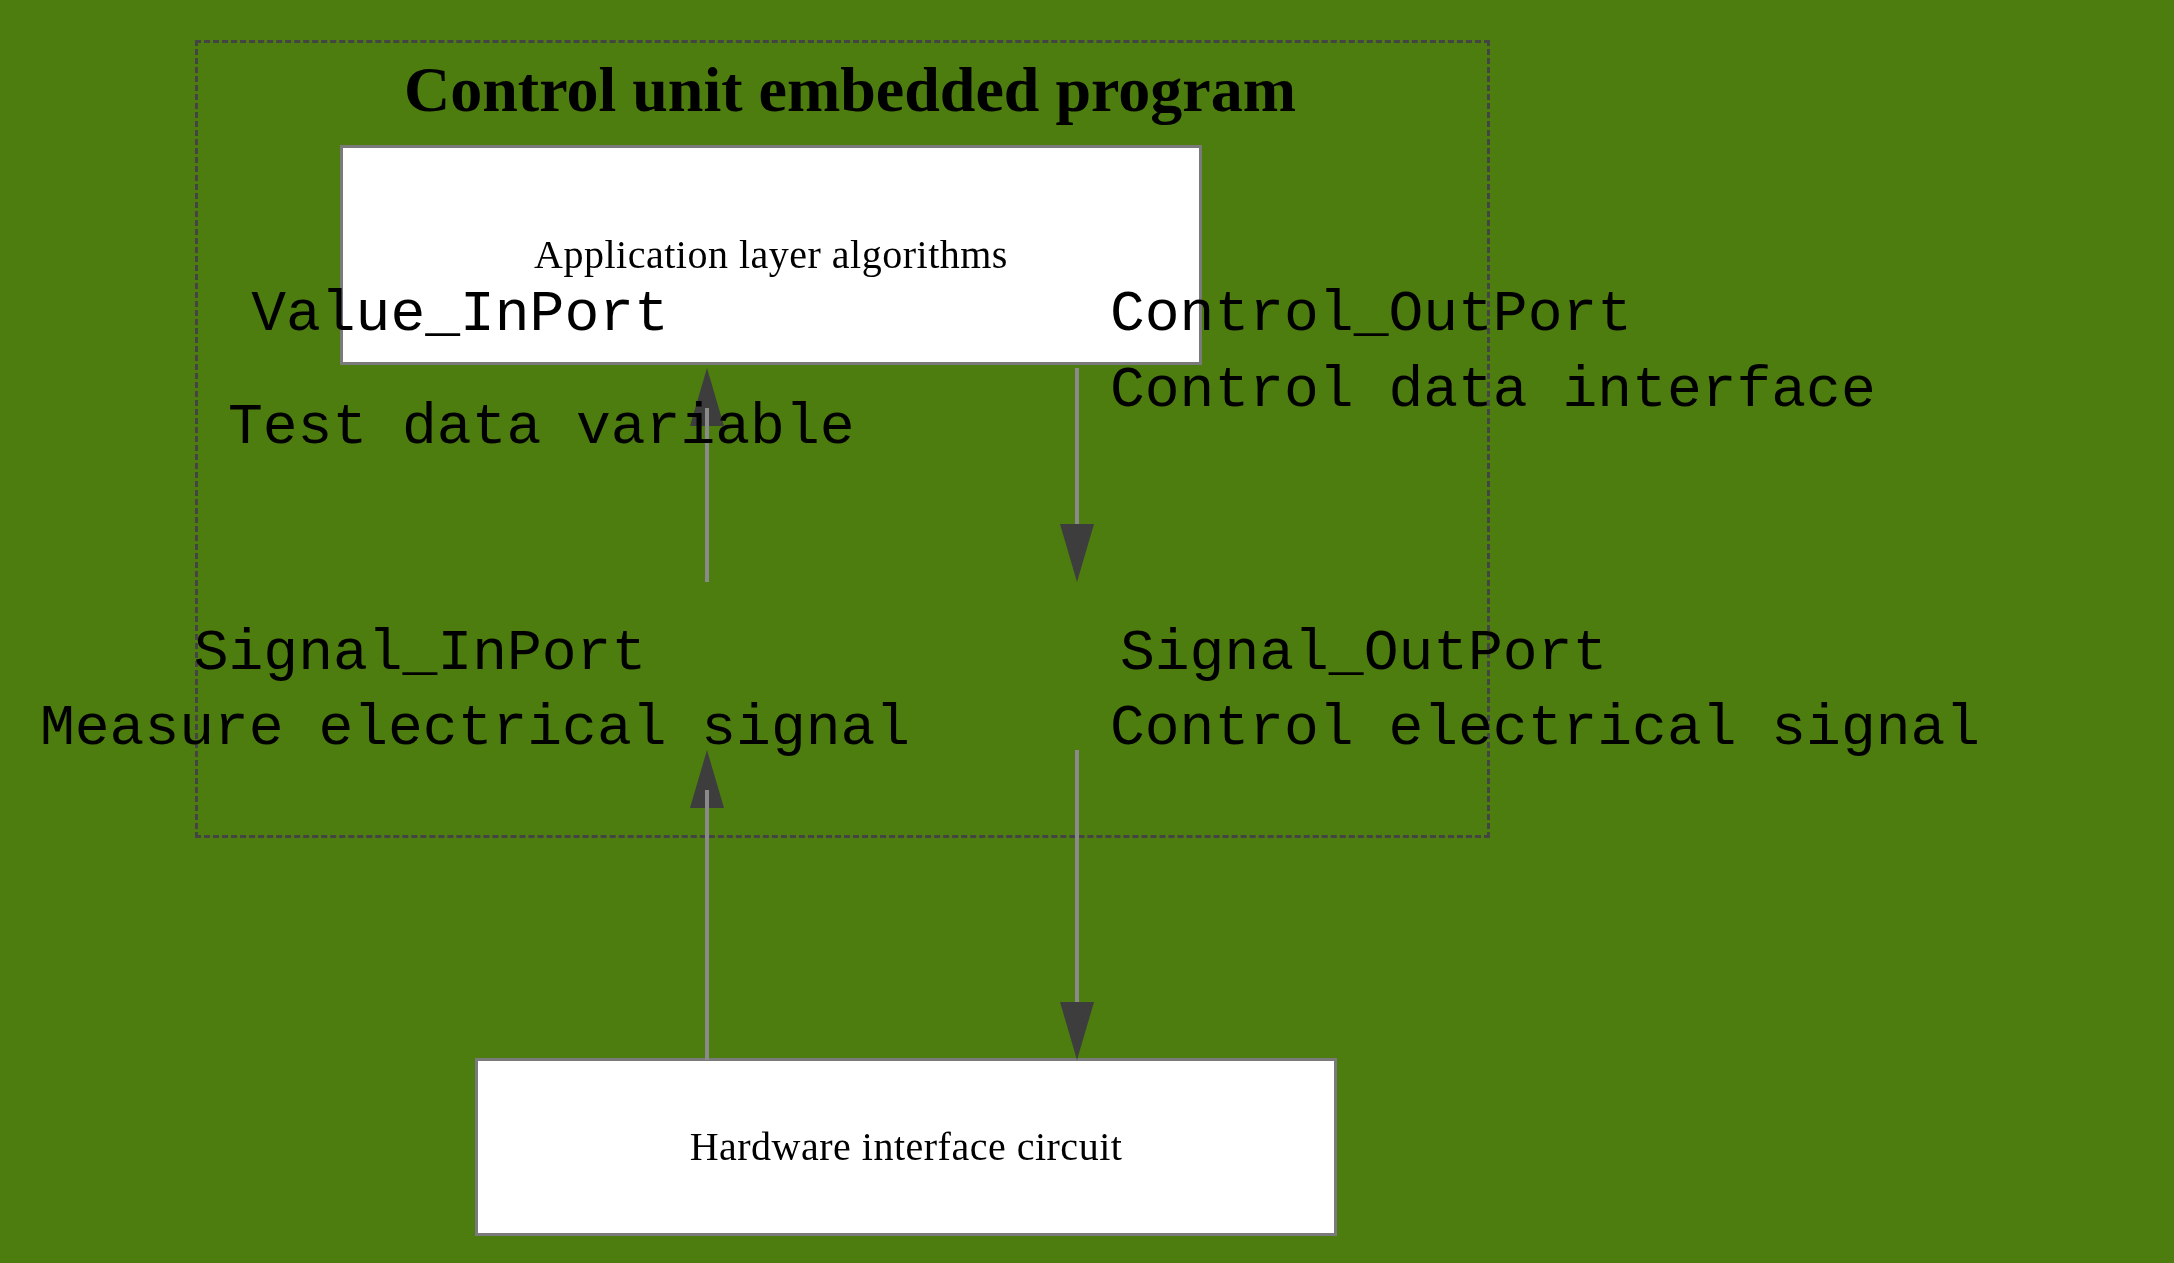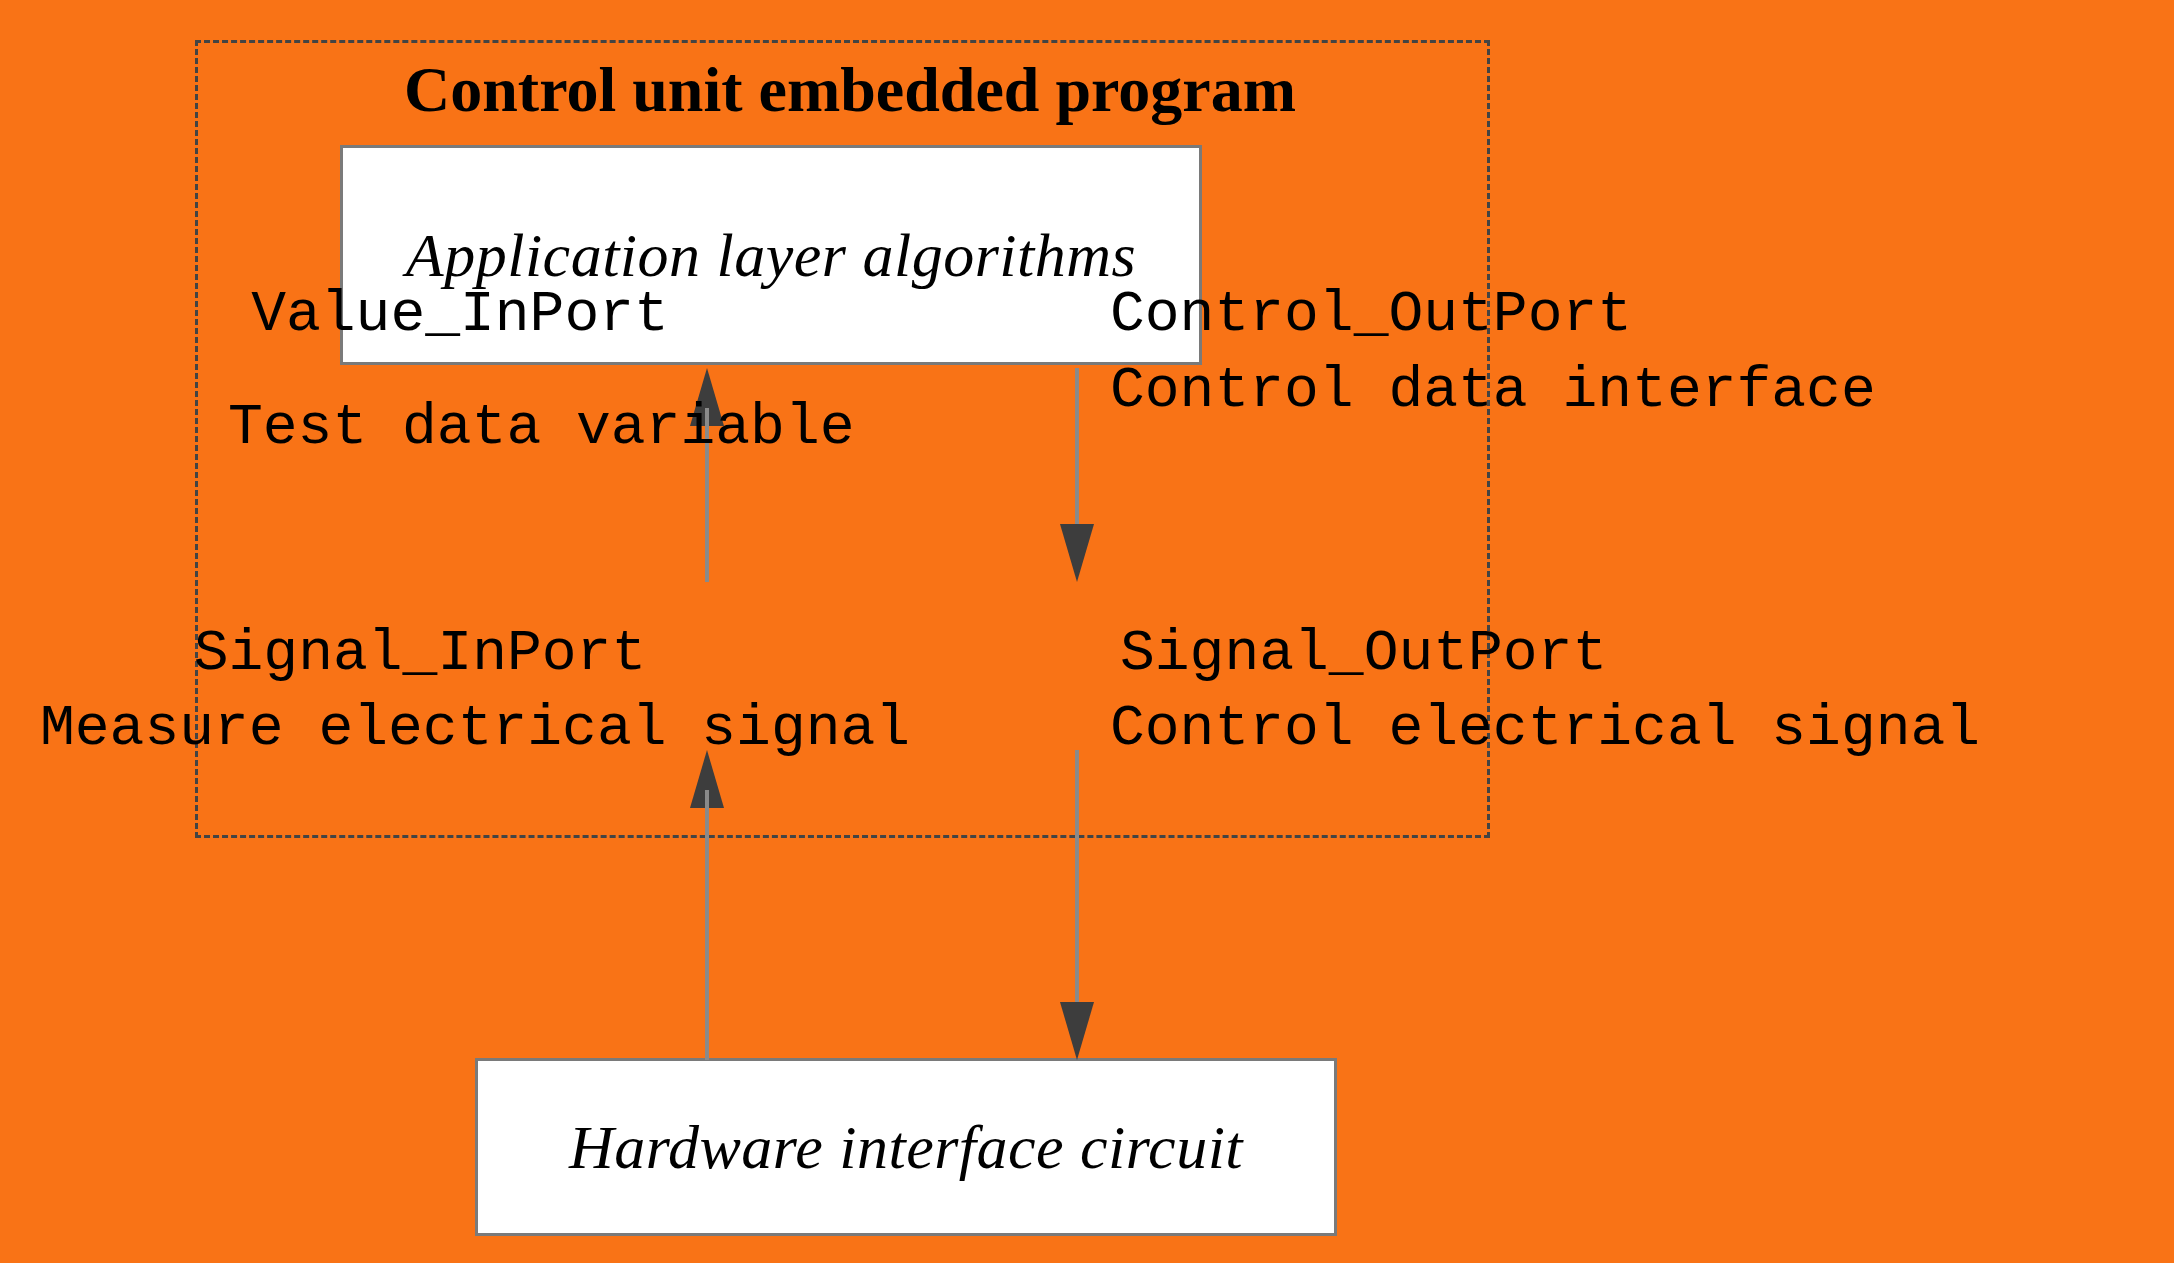--- a/index.html
+++ b/index.html
@@ -8,21 +8,21 @@
     background: #ffffff;
   }
   body {
     font-family: "Liberation Serif", "DejaVu Serif", serif;
     color: #000000;
   }
   #stage {
     position: relative;
     width: 2174px;
     height: 1263px;
-    background: #f97316;
+    background: #4d7c0f;
     overflow: hidden;
   }
 
   
   .dashed-region {
     position: absolute;
     left: 195px;
     top: 40px;
     width: 1295px;
     height: 798px;
@@ -36,25 +36,24 @@
     position: absolute;
     box-sizing: border-box;
     border: 3px solid #7a7a7a;
     background: #ffffff;
     display: flex;
     align-items: center;
     justify-content: center;
     text-align: center;
   }
   .solid-box .box-label {
-    font-size: 62px;
+    font-size: 40px;
     line-height: 1;
     letter-spacing: 0.5px;
     white-space: nowrap;
-    font-style: italic;
   }
 
   #box-app {
     left: 340px;
     top: 145px;
     width: 862px;
     height: 220px;
   }
   #box-driver {
     left: 340px;

